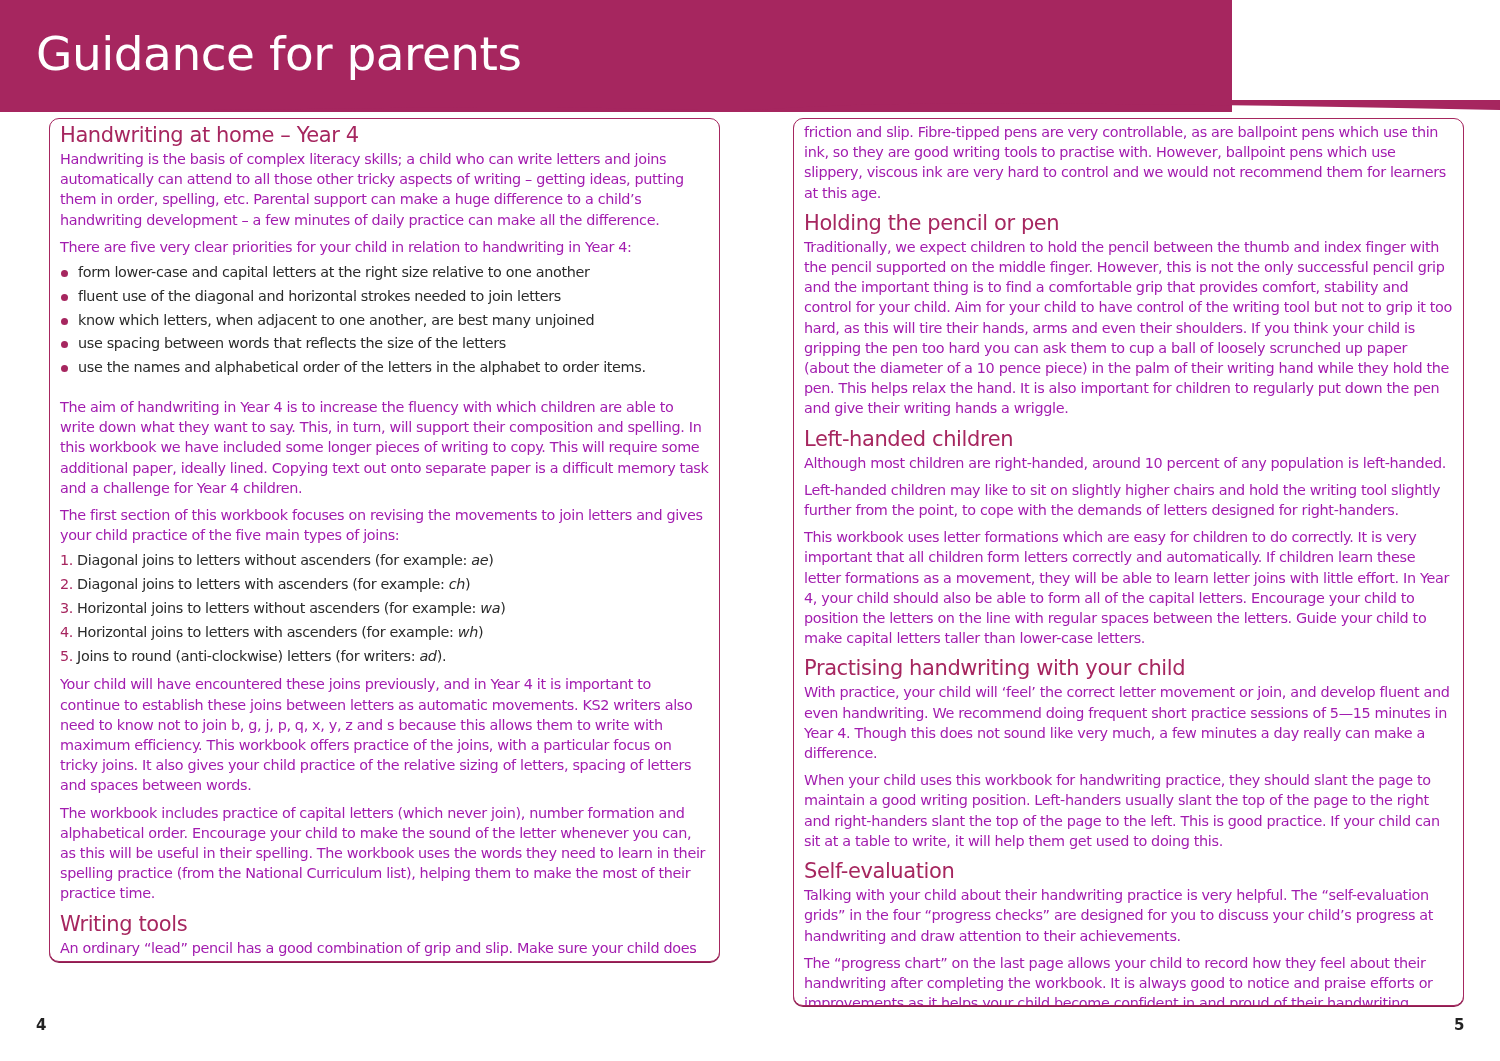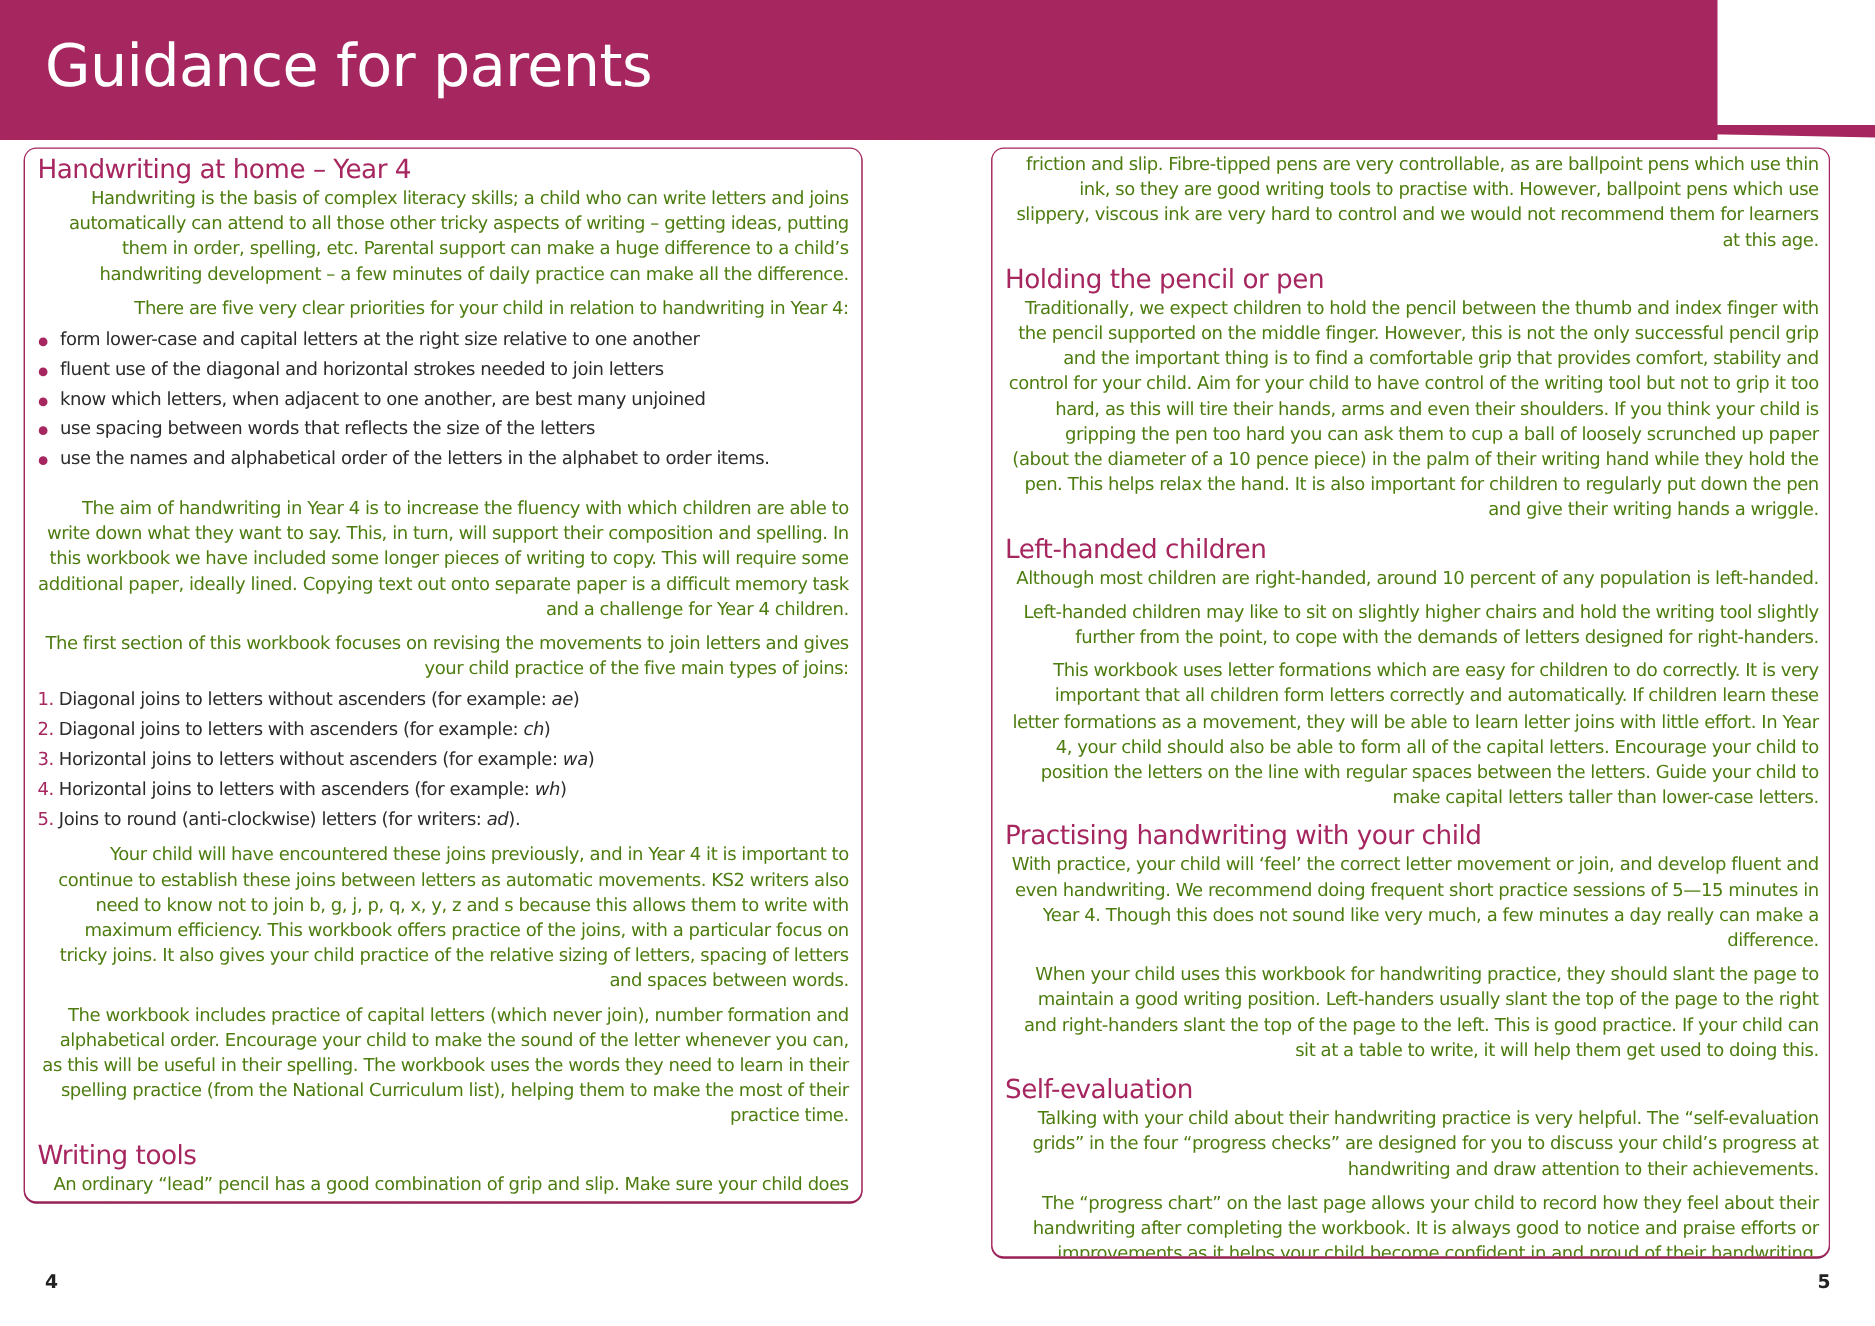--- a/index.html
+++ b/index.html
@@ -1,44 +1,44 @@
 <!DOCTYPE html>
 <html><head>
 <meta charset="utf-8">
 <style>
   * { box-sizing: border-box; margin: 0; padding: 0; }
   html, body { width: 1500px; height: 1061px; background: #ffffff; overflow: hidden; }
   body { position: relative; font-family: "DejaVu Sans", sans-serif; color: #2a2a2a; }
 
   .banner {
-    position: absolute; left: 0; top: 0; width: 1374px; height: 112px;
+    position: absolute; left: 0; top: 0; width: 1232px; height: 112px;
     background: #a6265f;
   }
   .banner svg { position: absolute; left: 0; bottom: -8px; width: 1500px; height: 20px; }
   .banner-title {
     position: absolute; left: 36px; top: 26px;
     font-family: "DejaVu Sans", sans-serif; font-size: 47px; font-weight: normal;
     color: #ffffff; letter-spacing: -0.5px;
   }
 
   .panel {
     position: absolute; border: 1.5px solid #a6265f; border-radius: 10px;
     background: #ffffff; overflow: hidden;
     box-shadow: 0 1px 0 #8a1e4e;
   }
-  .panel-left  { left: 19px;  top: 118px; width: 671px; height: 844px; padding: 3px 10px 0 10px; }
+  .panel-left  { left: 49px;  top: 118px; width: 671px; height: 844px; padding: 3px 10px 0 10px; }
   .panel-right { left: 793px; top: 118px; width: 671px; height: 888px; padding: 3px 8px 0 10px; }
 
   h2.sec {
     font-family: "DejaVu Sans", sans-serif; font-weight: normal;
     color: #a6265f; font-size: 21px; line-height: 27px; letter-spacing: -0.4px;
   }
   p.body {
     font-size: 14.4px; line-height: 20.2px; letter-spacing: -0.35px;
-    color: #4d7c0f; margin-bottom: 7px; text-align: right;
+    color: #a21caf; margin-bottom: 7px;
   }
   p.body.tight { margin-bottom: 4px; }
 
   ul.bullets { list-style: none; margin-bottom: 17px; }
   ul.bullets li {
     position: relative; padding-left: 18px;
     font-size: 14.4px; line-height: 23.8px; letter-spacing: -0.35px; color: #2b2b2b;
   }
   .bullet-dot {
     position: absolute; left: 1px; top: 9px; width: 7px; height: 7px;

